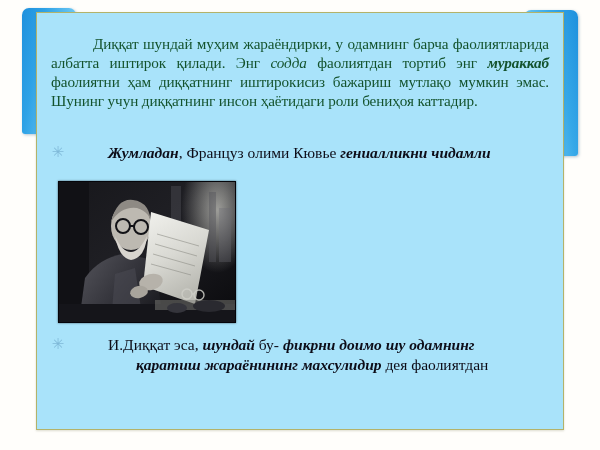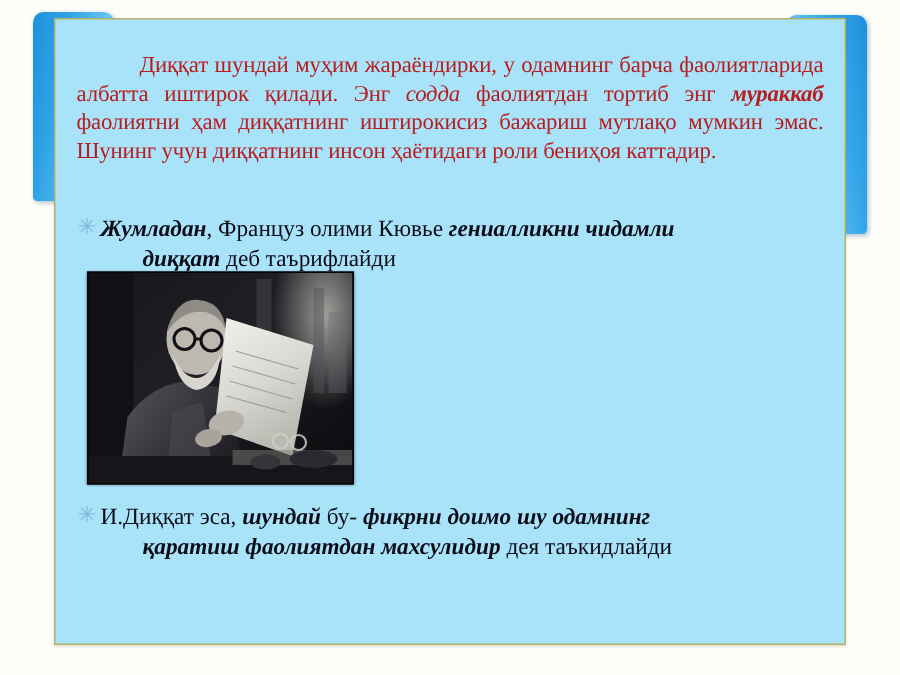--- a/index.html
+++ b/index.html
@@ -70,21 +70,21 @@
   }
 
   
   #intro {
     position: absolute;
     left: 14px;
     top: 6px;
     width: 498px;
     font-size: 15.2px;
     line-height: 1.25;
-    color: #b91c1c;
+    color: #14532d;
     text-align: justify;
     text-indent: 42px;
     letter-spacing: -0.1px;
   }
   #intro i       { font-style: italic; }
   #intro b       { font-weight: bold; font-style: italic; }
 
   
   .bullet-row {
     position: absolute;
@@ -102,20 +102,21 @@
     width: 18px;
     color: #7fb9d8;
     font-size: 15px;
     line-height: 1.3;
     text-align: center;
     user-select: none;
   }
   .bullet-text {
     flex: 1 1 auto;
     text-indent: 0;
+    margin-left: 41px;
   }
   .bullet-text .l2 { display: block; padding-left: 28px; }
   .bullet-text em  { font-style: italic; font-weight: bold; }
 
   
   #photo {
     position: absolute;
     left: 21px;
     top: 168px;
     width: 176px;
@@ -140,21 +141,21 @@
   <div class="ribbon left"></div>
   <div class="ribbon right"></div>
 
   <div id="panel">
     <div id="panel-inner">
 
       <p id="intro"><span>Диққат шундай муҳим жараёндирки,  у одамнинг барча фаолиятларида албатта иштирок қилади. Энг </span><i>содда</i><span> фаолиятдан тортиб энг </span><b>мураккаб</b><span> фаолиятни ҳам диққатнинг иштирокисиз бажариш мутлақо мумкин эмас. Шунинг учун диққатнинг инсон ҳаётидаги  роли  бениҳоя каттадир.</span></p>
 
       <div class="bullet-row first">
         <span class="bullet-mark">✳</span>
-        <span class="bullet-text"><em>Жумладан</em><span>,  Француз олими Кювье </span><em>гениалликни чидамли</em><span class="l2"><em>диққат</em><span> деб таърифлайди</span></span></span>
+        <span class="bullet-text"><em>Жумладан</em><span>,  Француз олими Кювье </span><em>гениалликни чидамли</em></span>
       </div>
 
       <div id="photo">
         <span class="sr">black-and-white photograph of an elderly bearded man with eyeglasses seated at a desk reading a large sheet of paper</span>
         <svg viewBox="0 0 176 140" preserveAspectRatio="none" aria-hidden="true">
           <defs>
             <linearGradient id="bgDark" x1="0" y1="0" x2="1" y2="1">
               <stop offset="0%" stop-color="#17171b"></stop>
               <stop offset="45%" stop-color="#1f1f24"></stop>
               <stop offset="100%" stop-color="#0a0a0d"></stop>
@@ -214,18 +215,18 @@
           <g stroke="#cfcfc8" stroke-width="1.4" fill="none" opacity="0.85">
             <circle cx="128" cy="112" r="5"></circle>
             <circle cx="140" cy="113" r="5"></circle>
             <line x1="133" y1="112" x2="135" y2="112"></line>
           </g>
         </svg>
       </div>
 
       <div class="bullet-row second">
         <span class="bullet-mark">✳</span>
-        <span class="bullet-text"><span>И.Диққат эса, </span><em>шундай</em><span> бу- </span><em>фикрни доимо шу одамнинг</em><span class="l2"><em>қаратиш фаолиятдан махсулидир</em><span> дея таъкидлайди</span></span></span>
+        <span class="bullet-text"><span>И.Диққат эса, </span><em>шундай</em><span> бу- </span><em>фикрни доимо шу одамнинг</em><span class="l2"><em>қаратиш жараёнининг махсулидир</em><span> дея фаолиятдан</span></span></span>
       </div>
 
     </div>
   </div>
 </div>
 
 </body></html>

